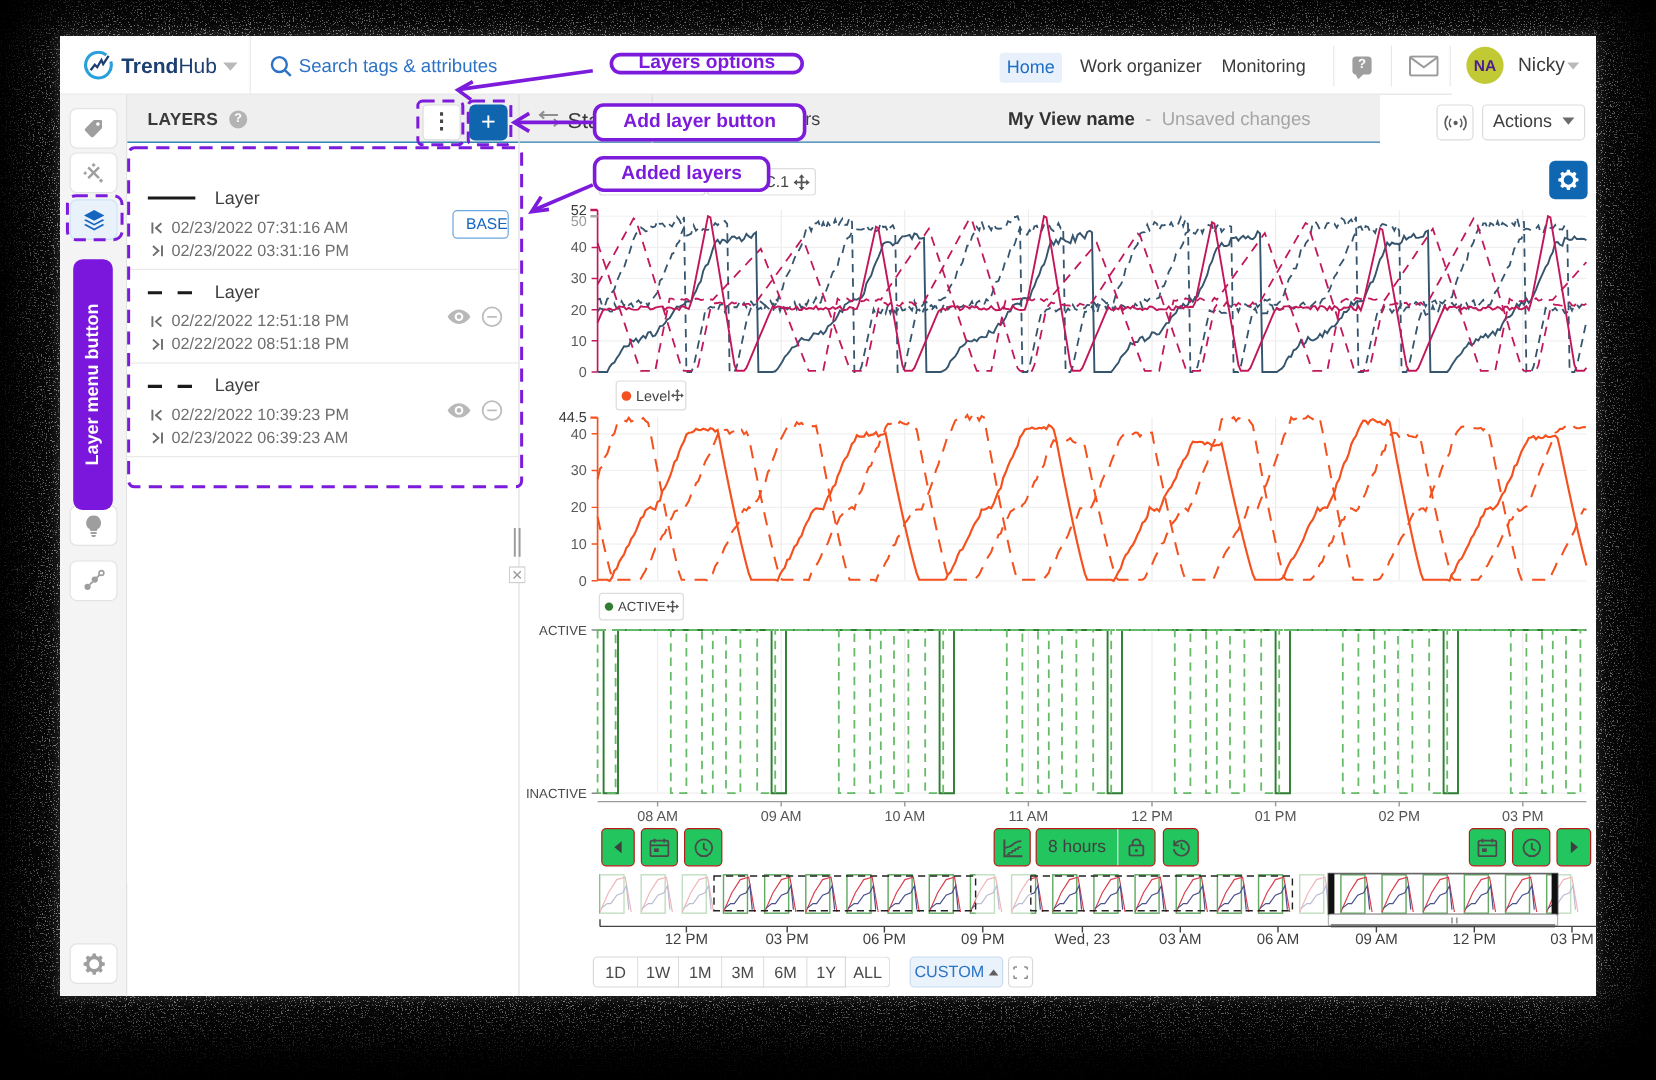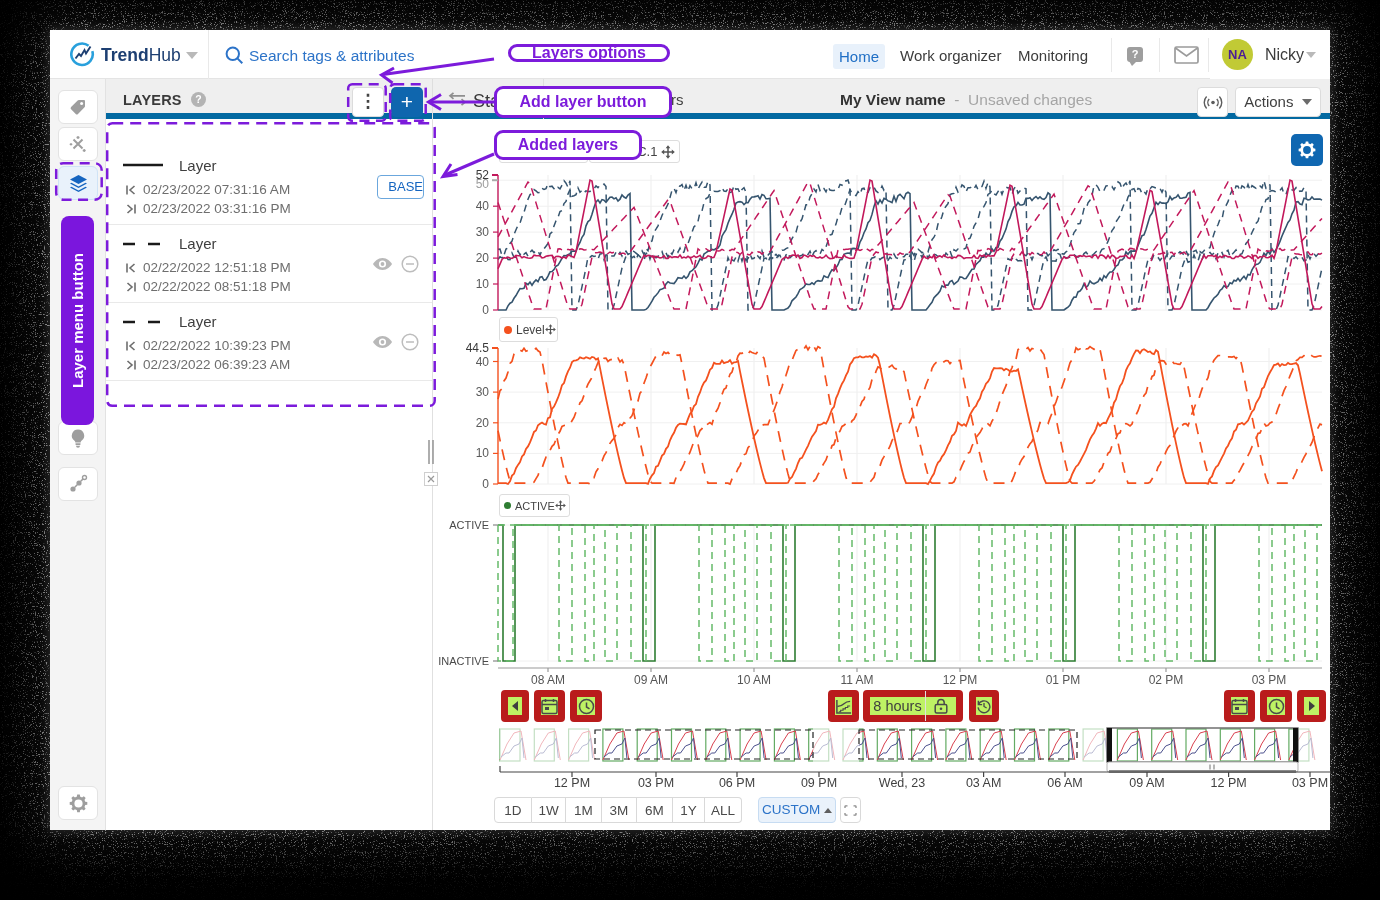--- a/index.html
+++ b/index.html
@@ -6,39 +6,39 @@
 html,body { width:1380px; height:900px; background:#000; overflow:hidden;
   font-family:"Liberation Sans", sans-serif; }
 #win { position:absolute; left:50px; top:30px; width:1280px; height:800px;
   background:#fff; box-shadow:0 0 10px 2px rgba(150,150,150,.22), 0 0 42px 14px rgba(90,90,90,.16); }
 .abs { position:absolute; }
 
 #nav { position:absolute; left:0; top:0; width:1160px; height:49px; background:#fff;
   border-bottom:1px solid #e4e4e4; }
 .vdiv { position:absolute; width:1px; background:#e9e9e9; }
 
-#tb { position:absolute; left:0; top:49px; width:1280px; height:40px; background:#efefef;
-  border-bottom:6px solid #0369a1; }
+#tb { position:absolute; left:0; top:49px; width:1100px; height:40px; background:#efefef;
+  border-bottom:1px solid #0369a1; }
 
 #side { position:absolute; left:0; top:49px; width:56px; height:751px; background:#f4f4f4;
   border-right:1px solid #e2e2e2; }
 .sbtn { position:absolute; left:8px; width:40px; height:34px; background:#fff;
   border:1px solid #e3e3e3; border-radius:6px; display:flex; align-items:center; justify-content:center; }
 
 #panel { position:absolute; left:56px; top:89px; width:326px; height:595px; background:#fff;margin-top:22px; }
 .sep { position:absolute; left:0; width:326px; height:1px; background:#e9e9e9; }
 .dt { position:absolute; font-size:13.5px; color:#6e6e6e; white-space:nowrap; }
 .ltit { position:absolute; font-size:15px; color:#3f3f3f; }
 
 #main { position:absolute; left:382px; top:89px; width:898px; height:711px; background:#fff;
   border-left:1px solid #e0e0e0; }
 .chip { position:absolute; background:#fff; border:1px solid #ddd; border-radius:3px;
   display:flex; align-items:center; font-size:12.5px; color:#444; padding:0 4px; overflow:hidden; }
 .dot { width:8px; height:8px; border-radius:50%; margin-right:4px; flex:none; }
-.btn { position:absolute; background:#bef264; border:7px solid #b91c1c; border-radius:4px;
+.btn { position:absolute; background:#22c55e; border:1px solid #b91c1c; border-radius:4px;
   display:flex; align-items:center; justify-content:center; font-size:14px; color:#555; }
 .zb { border:1px solid #d9d9d9; border-left:none; background:#fff; font-size:13.5px; color:#4a4a4a;
   display:inline-flex; align-items:center; justify-content:center; height:26px; }
 
 .ann { position:absolute; border:3px solid #7c1bdb; border-radius:9px; background:#fff;
   color:#7c1bdb; font-weight:bold; font-size:16px; display:flex; align-items:center;
   justify-content:center; z-index:60; }
 #ovl { position:absolute; left:0; top:0; width:1380px; height:900px; z-index:65; pointer-events:none; }
 </style>
 </head>
@@ -336,21 +336,21 @@
     </svg>
 
     <div class="chip" style="left:66px;top:21px;width:89px;height:23px"><span style="color:#888">—</span>&nbsp;BA:LE.1</div>
     <div class="chip" style="left:156px;top:21px;width:91px;height:23px;justify-content:flex-end;font-size:13px">BA:CONC.1&nbsp;
       <svg style="flex:none" width="14" height="14" viewBox="0 0 14 14">
           <path d="M7 0.2 L9.4 3.2 H4.6 Z M7 13.8 L9.4 10.8 H4.6 Z M0.2 7 L3.2 4.6 V9.4 Z M13.8 7 L10.8 4.6 V9.4 Z" fill="#555"></path>
           <line x1="7" y1="2.5" x2="7" y2="11.5" stroke="#555" stroke-width="1.5"></line>
           <line x1="2.5" y1="7" x2="11.5" y2="7" stroke="#555" stroke-width="1.5"></line>
         </svg></div>
 
-    <div class="chip" style="left:66px;top:198px;width:59px;height:25px;font-size:12px"><span class="dot" style="background:#f4511e"></span>Level
+    <div class="chip" style="left:80px;top:198px;width:59px;height:25px;font-size:12px"><span class="dot" style="background:#f4511e"></span>Level
       <svg style="flex:none" width="11" height="11" viewBox="0 0 14 14">
           <path d="M7 0.2 L9.4 3.2 H4.6 Z M7 13.8 L9.4 10.8 H4.6 Z M0.2 7 L3.2 4.6 V9.4 Z M13.8 7 L10.8 4.6 V9.4 Z" fill="#555"></path>
           <line x1="7" y1="2.5" x2="7" y2="11.5" stroke="#555" stroke-width="1.5"></line>
           <line x1="2.5" y1="7" x2="11.5" y2="7" stroke="#555" stroke-width="1.5"></line>
         </svg></div>
 
     <div class="chip" style="left:66px;top:375px;width:71px;height:23px;font-size:11px"><span class="dot" style="background:#2e7d32;width:7px;height:7px"></span>ACTIVE
       <svg style="flex:none" width="11" height="11" viewBox="0 0 14 14">
           <path d="M7 0.2 L9.4 3.2 H4.6 Z M7 13.8 L9.4 10.8 H4.6 Z M0.2 7 L3.2 4.6 V9.4 Z M13.8 7 L10.8 4.6 V9.4 Z" fill="#555"></path>
           <line x1="7" y1="2.5" x2="7" y2="11.5" stroke="#555" stroke-width="1.5"></line>

